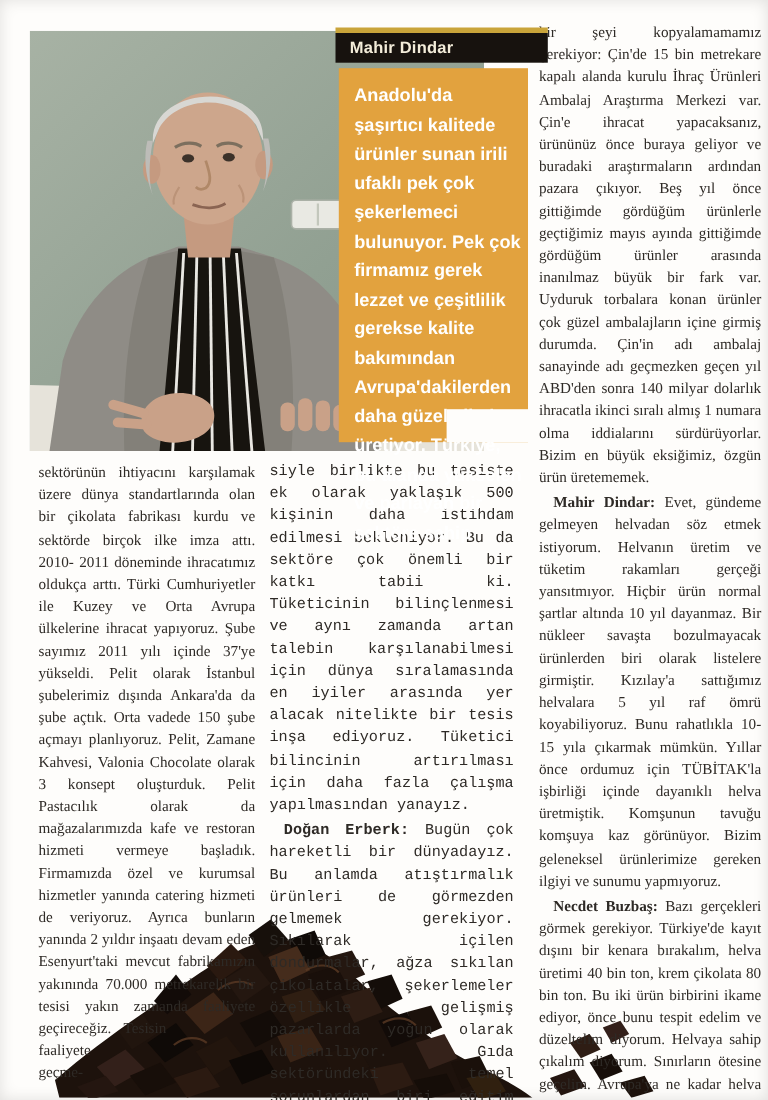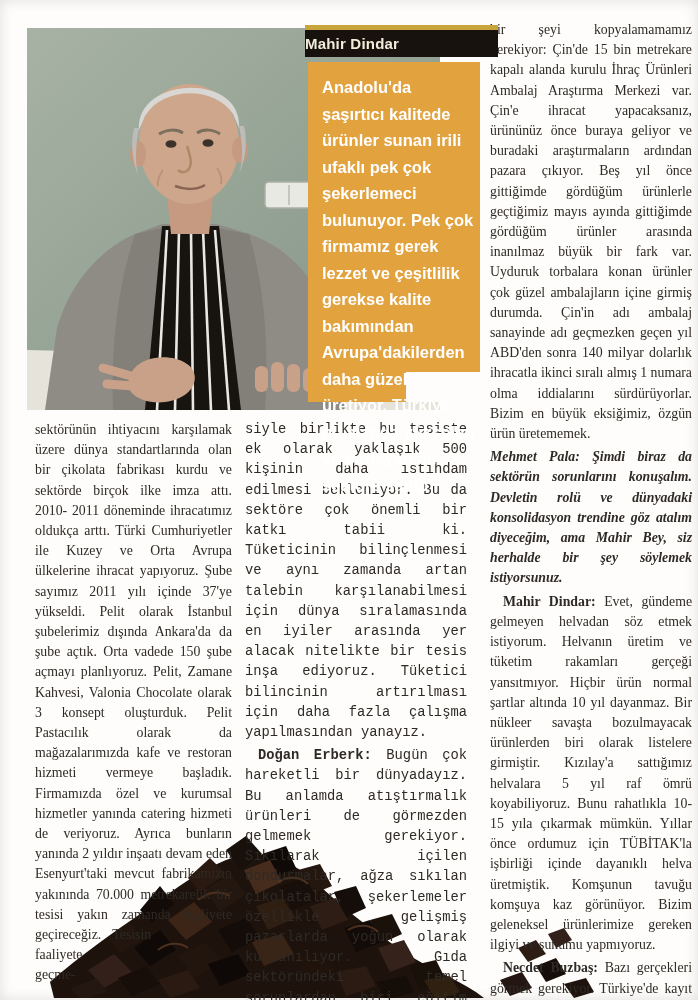--- a/index.html
+++ b/index.html
@@ -7,21 +7,21 @@
         overflow:hidden;font-family:"Liberation Serif",serif;color:#2e2a26;
         box-shadow:inset 0 0 14px rgba(0,0,0,.12);}
   
   .photo{position:absolute;left:27px;top:28px;width:413px;height:382px;z-index:1;}
   .photo svg{display:block;width:100%;height:100%;}
   
   .gold-line{position:absolute;left:305px;top:25px;width:193px;height:5px;background:#c9a43a;z-index:4;}
   .name-bar{position:absolute;left:305px;top:30px;width:193px;height:27px;background:#17120e;
             z-index:4;display:flex;align-items:center;}
   .name-bar span{font-family:"Liberation Sans",sans-serif;font-weight:bold;font-size:15px;
-                 color:#f3ecd9;letter-spacing:.2px;}
+                 color:#f3ecd9;padding-left:13px;letter-spacing:.2px;}
   
   .pull-quote{position:absolute;left:308px;top:62px;width:172px;height:340px;background:#e2a23e;
               z-index:3;box-sizing:border-box;padding:12px 4px 0 14px;}
   .pq-text{font-family:"Liberation Sans",sans-serif;font-weight:600;font-size:16.5px;
            line-height:26.5px;color:#ffffff;text-align:left;}
   .pq-notch{position:absolute;right:0;bottom:0;width:74px;height:30px;background:#fefdfb;}
   
   .col{position:absolute;z-index:2;font-size:13.8px;line-height:20.2px;text-align:justify;}
   .col p{margin:0 0 3px 0;}
   .col-left{left:35px;top:420px;width:197px;}
@@ -119,21 +119,20 @@
     <p class="body-p"><span>sektörünün ihtiyacını karşılamak üzere dünya standartlarında olan bir çikolata fabrikası kurdu ve sektörde birçok ilke imza attı. 2010- 2011 döneminde ihracatımız oldukça arttı. Türki Cumhuriyetler ile Kuzey ve Orta Avrupa ülkelerine ihracat yapıyoruz. Şube sayımız 2011 yılı içinde 37'ye yükseldi. Pelit olarak İstanbul şubelerimiz dışında Ankara'da da şube açtık. Orta vadede 150 şube açmayı planlıyoruz. Pelit, Zamane Kahvesi, Valonia Chocolate olarak 3 konsept oluşturduk. Pelit Pastacılık olarak da mağazalarımızda kafe ve restoran hizmeti vermeye başladık. Firmamızda özel ve kurumsal hizmetler yanında catering hizmeti de veriyoruz. Ayrıca bunların yanında 2 yıldır inşaatı devam eden Esenyurt'taki mevcut fabrikamızın yakınında 70.000 metrekarelik bir tesisi yakın</span> <span class="wrap-right-spacer"></span><span>zamanda faaliyete geçireceğiz. Tesisin faaliyete geçme-</span></p>
   </div>
 
   <div class="col col-mid">
     <p class="body-p"><span>siyle birlikte bu tesiste ek olarak yaklaşık 500 kişinin daha istihdam edilmesi bekleniyor. Bu da sektöre çok önemli bir katkı tabii ki. Tüketicinin bilinçlenmesi ve aynı zamanda artan talebin karşılanabilmesi için dünya sıralamasında en iyiler arasında yer alacak nitelikte bir tesis inşa ediyoruz. Tüketici bilincinin artırılması için daha fazla çalışma yapılmasından yanayız.</span></p>
     <p class="body-p speaker-p"><span class="speaker">Doğan Erberk:</span> <span>Bugün çok hareketli bir dünyadayız. Bu anlamda atıştırmalık ürünleri de görmezden gelmemek gerekiyor. Sıkılarak içilen dondurmalar, ağza sıkılan çikolatalar, şekerlemeler özellikle gelişmiş pazarlarda yoğun olarak kullanılıyor. Gıda sektöründeki temel sorunlardan biri eğitim konusu. ASD olarak, atıştırmalık ürünlerle ilgili bir çalışma başlattık. Bakınız, Çin dünyanın her yerin-</span><span class="wrap-left-spacer"></span><span>den ürün kopyalayıp üretti ama şimdi özgün ürünler üretiyor. Türkiye olarak bizim de onlardan</span></p>
   </div>
 
   <div class="col col-right">
     <p class="body-p"><span>bir şeyi kopyalamamamız gerekiyor: Çin'de 15 bin metrekare kapalı alanda kurulu İhraç Ürünleri Ambalaj Araştırma Merkezi var. Çin'e ihracat yapacaksanız, ürününüz önce buraya geliyor ve buradaki araştırmaların ardından pazara çıkıyor. Beş yıl önce gittiğimde gördüğüm ürünlerle geçtiğimiz mayıs ayında gittiğimde gördüğüm ürünler arasında inanılmaz büyük bir fark var. Uyduruk torbalara konan ürünler çok güzel ambalajların içine girmiş durumda. Çin'in adı ambalaj sanayinde adı geçmezken geçen yıl ABD'den sonra 140 milyar dolarlık ihracatla ikinci sıralı almış 1 numara olma iddialarını sürdürüyorlar. Bizim en büyük eksiğimiz, özgün ürün üretememek.</span></p>
-    <p class="body-p bold-italic"><span class="speaker">Mehmet Pala:</span> <span>Şimdi biraz da sektörün sorunlarını konuşalım. Devletin rolü ve dünyadaki konsolidasyon trendine göz atalım diyeceğim, ama Mahir Bey, siz herhalde bir şey söylemek istiyorsunuz.</span></p>
     <p class="body-p speaker-p"><span class="speaker">Mahir Dindar:</span> <span>Evet, gündeme gelmeyen helvadan söz etmek istiyorum. Helvanın üretim ve tüketim rakamları gerçeği yansıtmıyor. Hiçbir ürün normal şartlar altında 10 yıl dayanmaz. Bir nükleer savaşta bozulmayacak ürünlerden biri olarak listelere girmiştir. Kızılay'a sattığımız helvalara 5 yıl raf ömrü koyabiliyoruz. Bunu rahatlıkla 10-15 yıla çıkarmak mümkün. Yıllar önce ordumuz için TÜBİTAK'la işbirliği içinde dayanıklı helva üretmiştik. Komşunun tavuğu komşuya kaz görünüyor. Bizim geleneksel ürünlerimize gereken ilgiyi ve sunumu yapmıyoruz.</span></p>
     <p class="body-p speaker-p"><span class="speaker">Necdet Buzbaş:</span> <span>Bazı gerçekleri görmek gerekiyor. Türkiye'de kayıt dışını bir kenara bırakalım, helva üretimi 40 bin ton, krem çikolata 80 bin ton. Bu iki ürün birbirini ikame ediyor, önce bunu tespit edelim ve düzeltelim diyorum. Helvaya sahip çıkalım diyorum. Sınırların ötesine geçelim. Avrupa'ya ne kadar helva satıyoruz, Yunan</span></p>
   </div>
 
   <div class="chocolate">
     <svg viewBox="0 0 560 168" preserveAspectRatio="none">
 
       <path d="M6,168 L2,152 C34,124 66,102 98,80 C126,60 156,36 190,26 C220,18 252,36 274,58 C302,84 332,106 362,126 C392,144 416,152 436,168 Z" fill="#1d120c"></path>
 
       <g>

